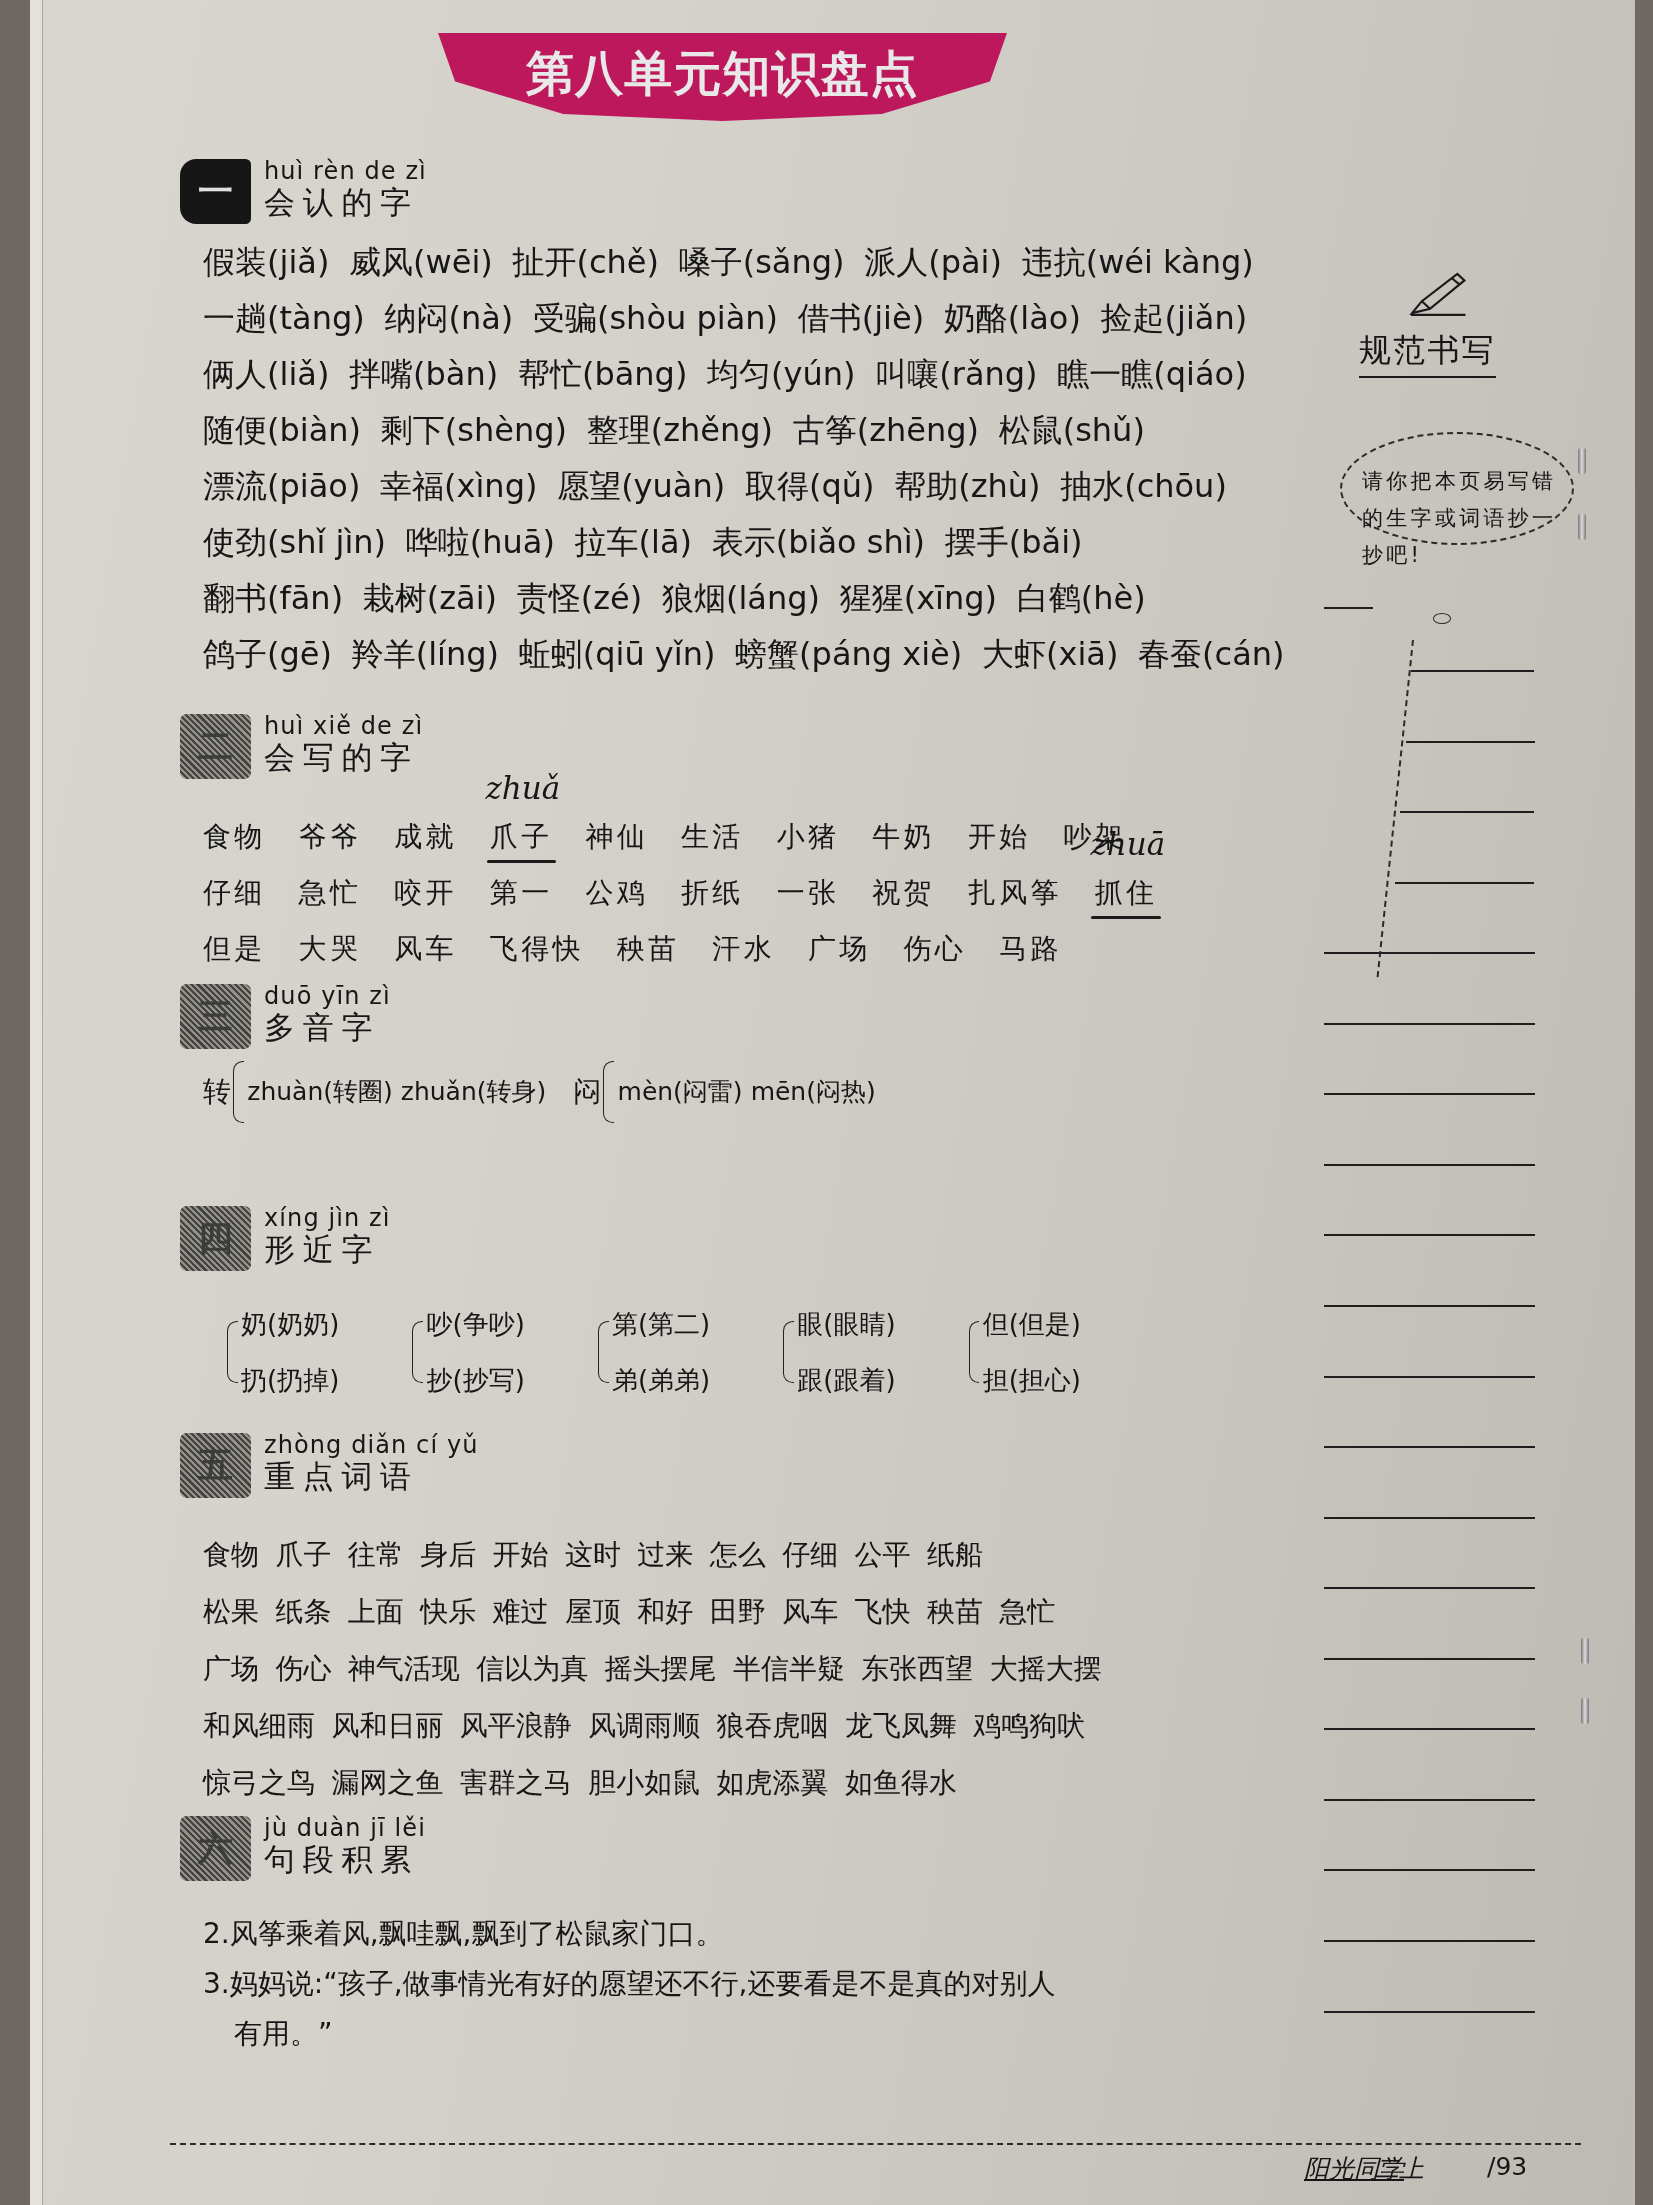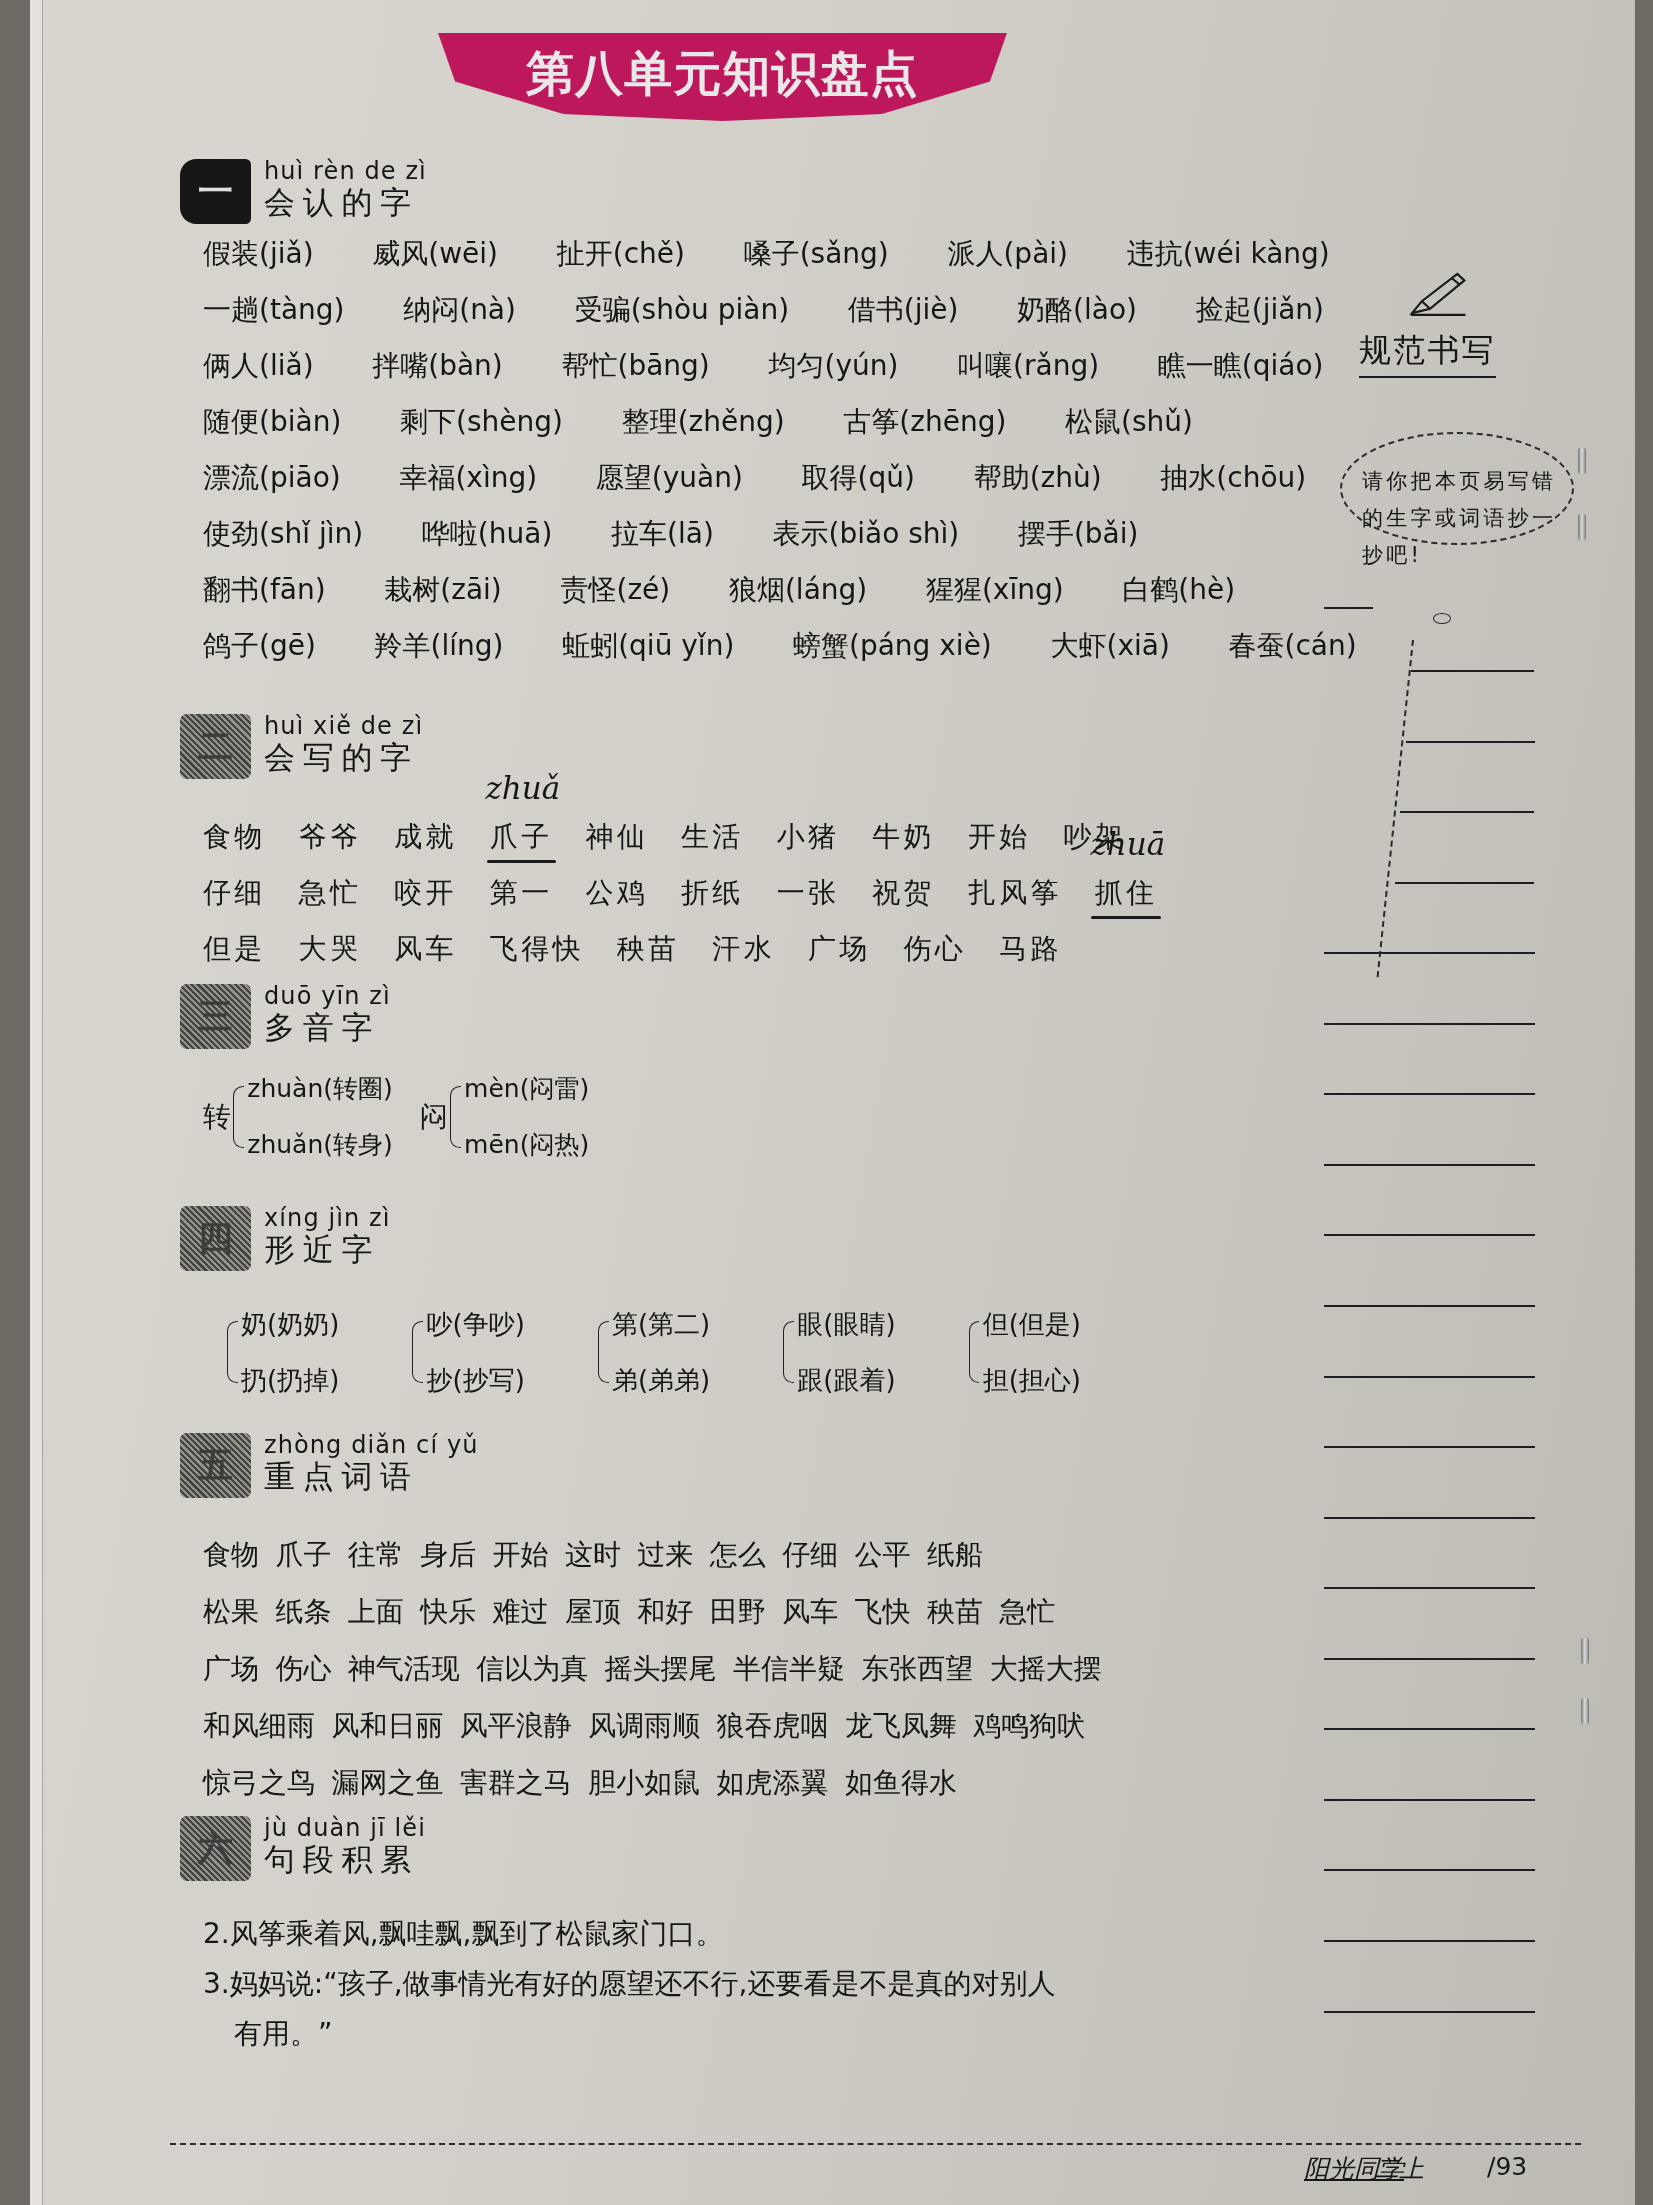--- a/index.html
+++ b/index.html
@@ -31,36 +31,36 @@
     color:#e0e0e0; font-size:35px; font-weight:bold;
     display:flex; align-items:center; justify-content:center;
   }
   .section-badge.faded { background:repeating-linear-gradient(45deg,#2a2a2a 0 2.2px,#8a8780 2.2px 4.4px); opacity:.85; border-radius:6.6px; color:#222; }
   .section-head-text { margin-left:13px; }
   .section-pinyin { font-size:24px; line-height:24px; letter-spacing:1.1px; }
   .section-title { font-size:31px; letter-spacing:7.7px; line-height:38px; }
 
   
   .recog-block { position:absolute; left:203px; top:235px; width:1072px; }
-  .recog-row { display:flex; height:56px; align-items:flex-start; font-size:28px; white-space:nowrap;gap:39px; }
+  .recog-row { display:flex; height:56px; align-items:center; font-size:32px; white-space:nowrap; }
   .recog-item { margin-right:19.7px; }
 
   
   .write-block { position:absolute; left:203px; top:809px; width:1039px; }
   .write-row { display:flex; height:56px; align-items:center; font-size:28px; white-space:nowrap; }
   .write-item { margin-right:33px; position:relative; letter-spacing:3.3px; }
   .hand-pinyin { position:absolute; left:-4.4px; top:-48px; font-size:31px; font-style:italic; font-family:"DejaVu Serif", serif; letter-spacing:0; }
   .hand-underline { position:absolute; left:-3.3px; right:-3.3px; bottom:-6.6px; height:2.7px; background:#1a1a1a; border-radius:1.6px; }
 
   
   .poly-block { position:absolute; left:203px; top:1061px; display:flex; }
   .poly-group { display:flex; align-items:center; margin-right:27px; }
   .poly-char { font-size:28px; margin-right:2.2px; }
   .brace { width:9.8px; height:60px; border:1.6px solid #222; border-right:none; border-radius:9.8px 0 0 9.8px; margin-right:3.3px; }
-  .poly-lines { display:flex; flex-direction:column; font-size:25px; line-height:56px; }
+  .poly-lines { display:flex; flex-direction:row; font-size:25px; line-height:56px;gap:8px; }
 
   
   .similar-block { position:absolute; left:203px; top:1296px; display:flex; }
   .similar-group { display:flex; align-items:center; margin-right:49px;padding-left:24px; }
   .similar-lines { display:flex; flex-direction:column; font-size:26px; line-height:56px; }
 
   
   .keyword-block { position:absolute; left:203px; top:1526px; width:1072px; }
   .keyword-row { display:flex; height:57px; align-items:center; font-size:28px; white-space:nowrap; }
   .keyword-item { margin-right:16.4px; }

